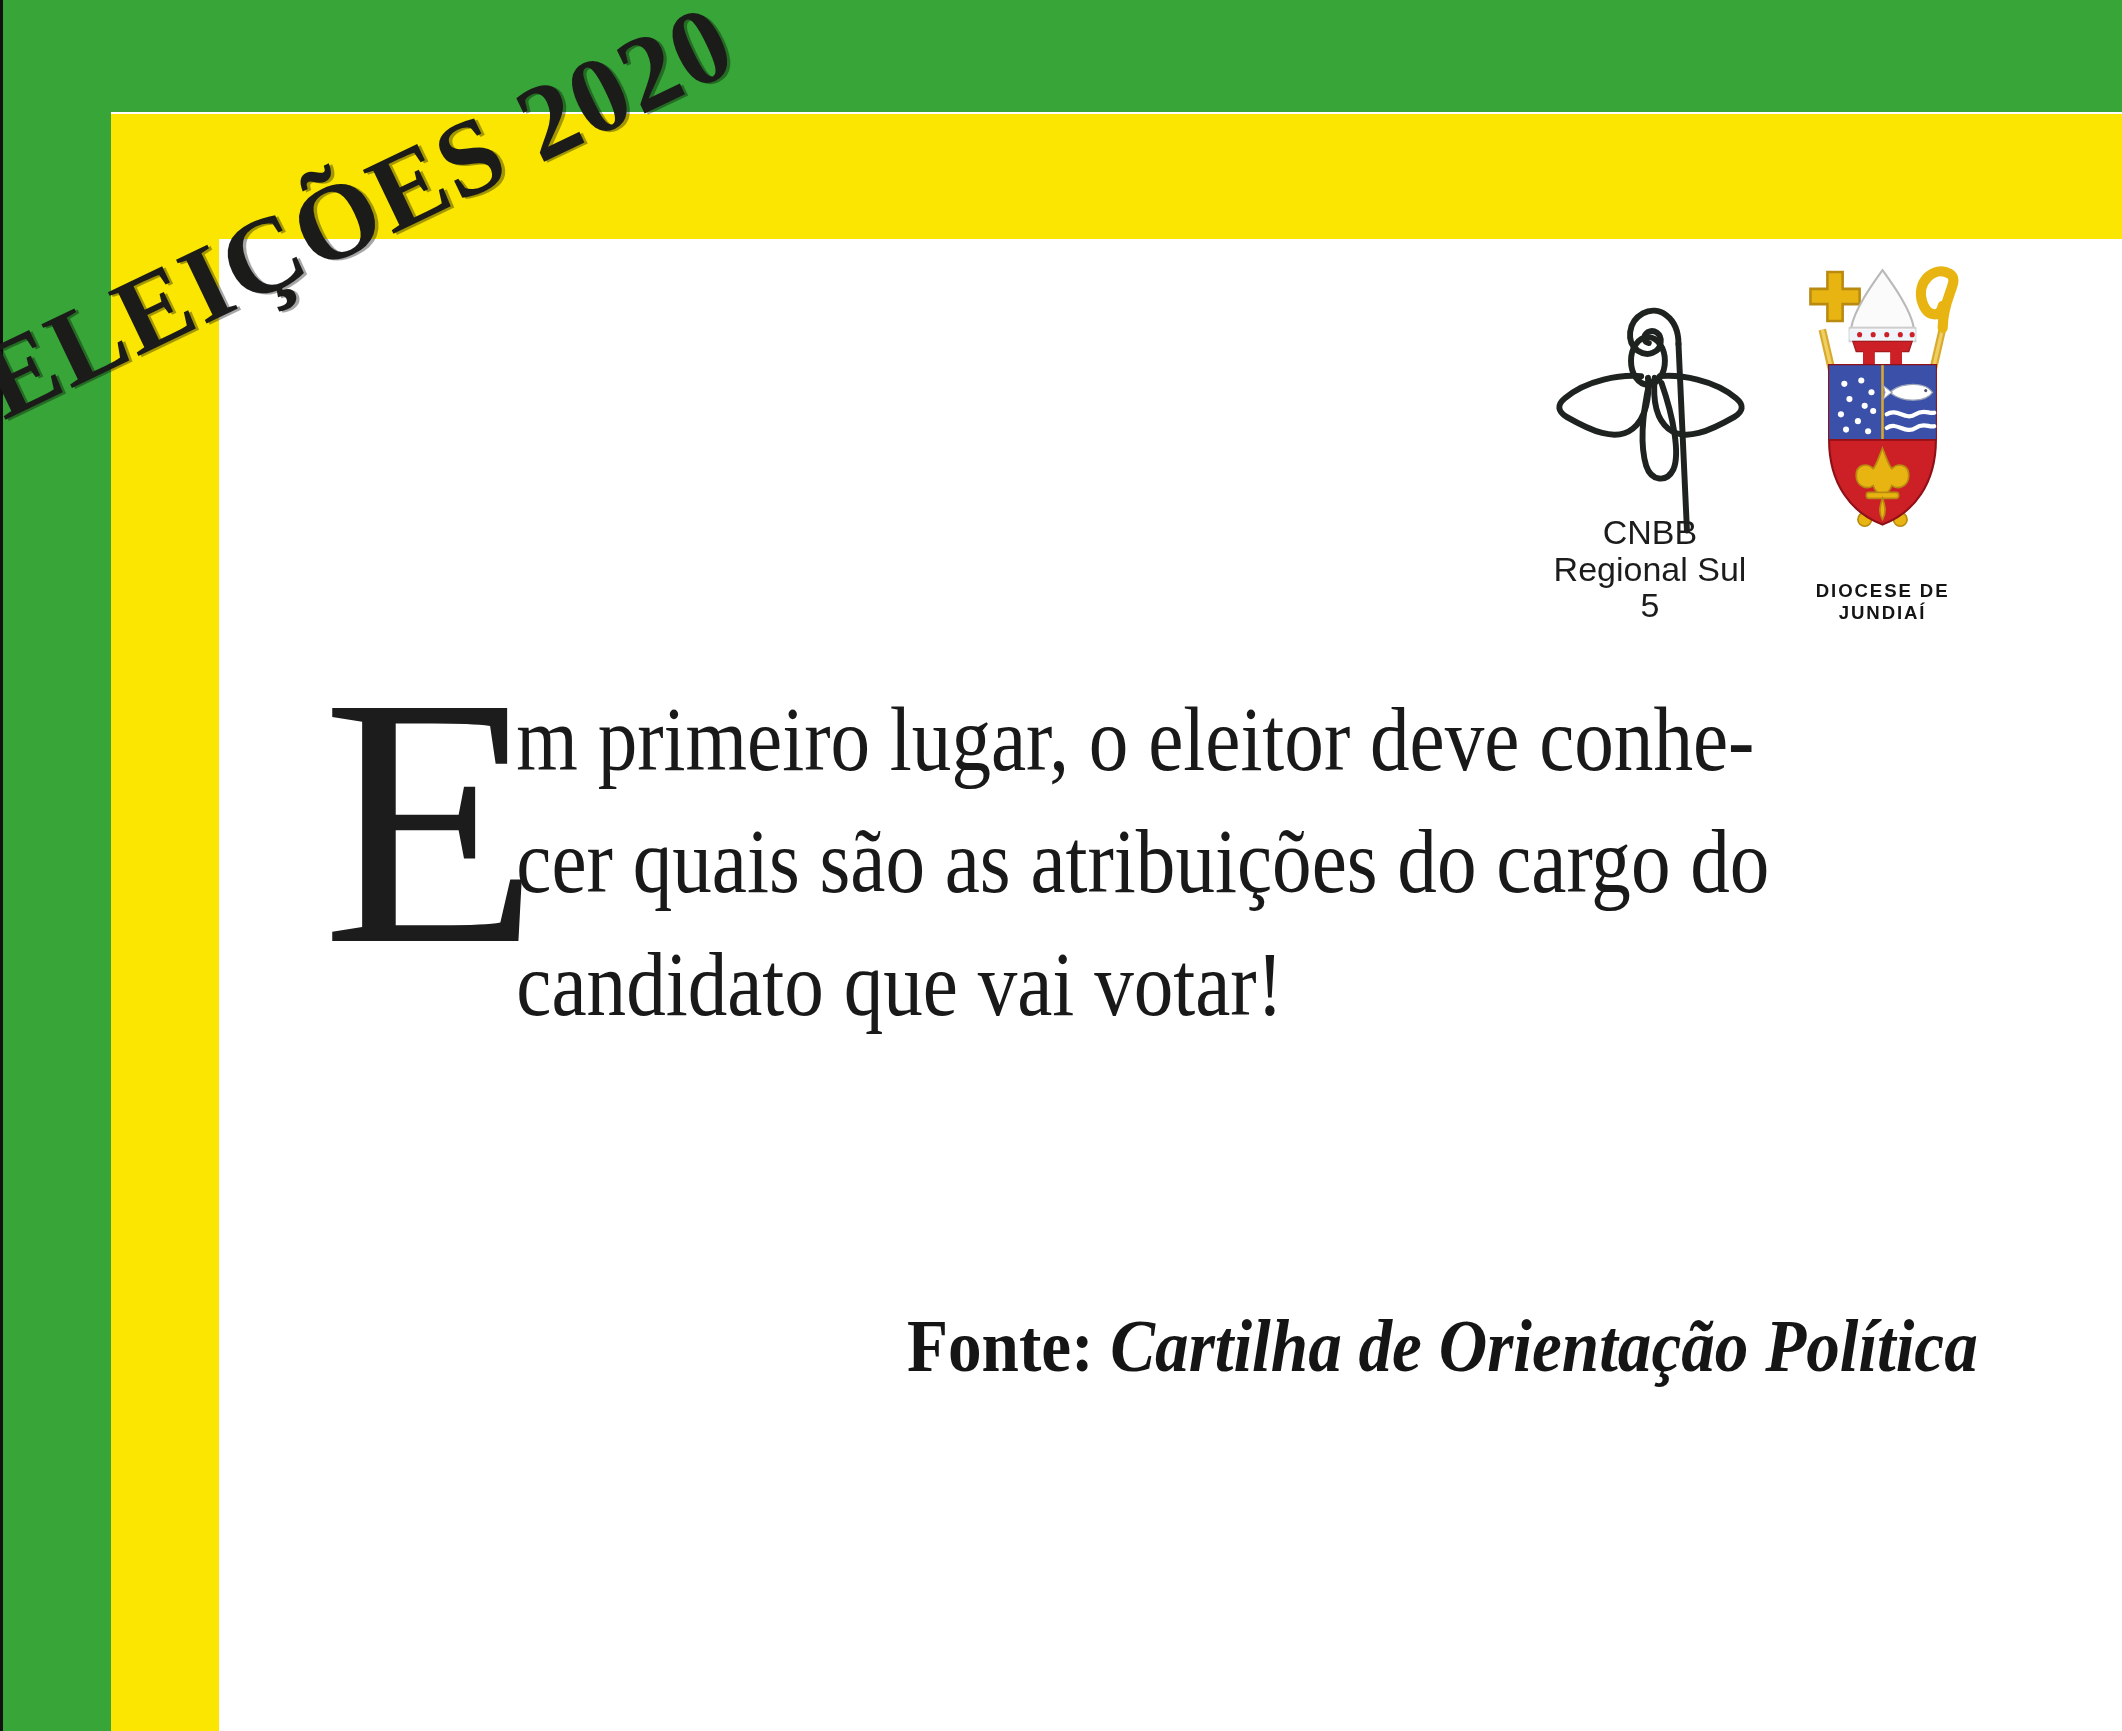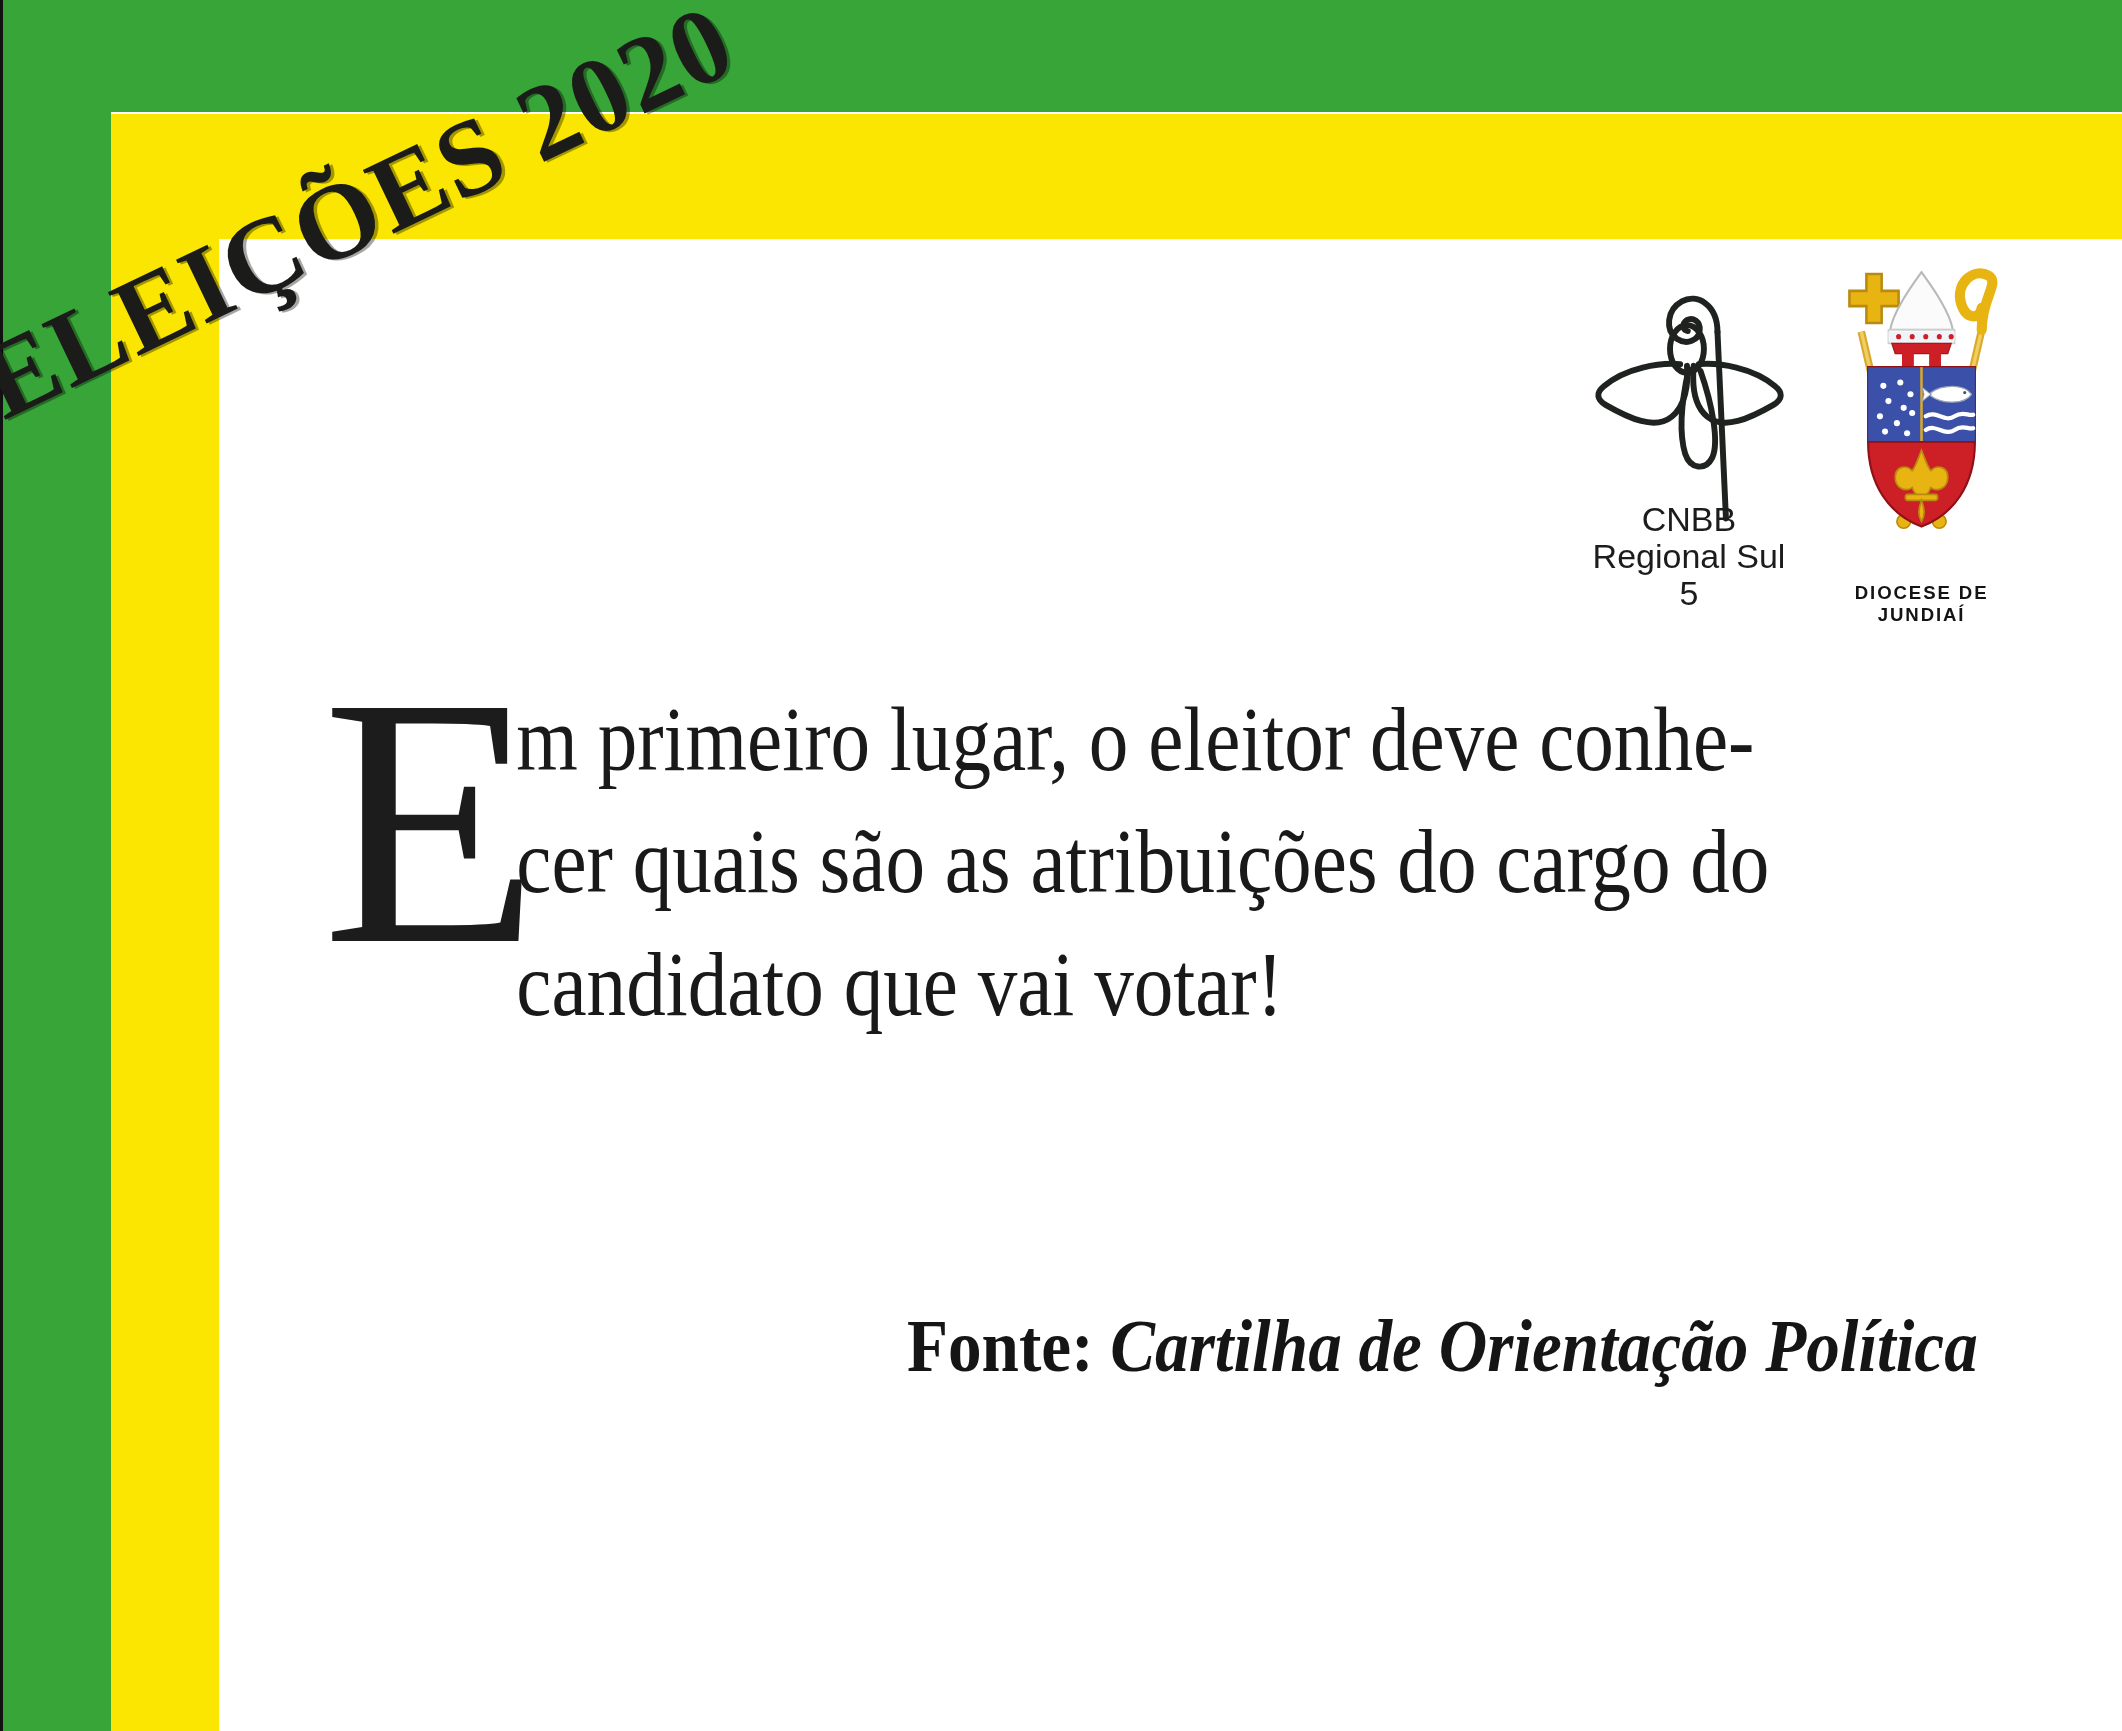--- a/index.html
+++ b/index.html
@@ -67,26 +67,26 @@
     font-size: 108px;
     letter-spacing: 1.7px;
     color: #1b1b19;
     text-shadow: 2.5px 2.5px 0 rgba(0,0,0,0.35);
     z-index: 40;
   }
 
   
   .logo-row {
     position: absolute;
-    left: 1585px;
+    left: 1546px;
     top: 268px;
     width: 500px;
     height: 356px;
     display: flex;
-    align-items: center;
+    align-items: flex-end;
     gap: 18.6px;
     z-index: 30;
   }
   .logo-cnbb {
     width: 208px;
     display: flex;
     flex-direction: column;
     align-items: center;
   }
   .logo-cnbb .mark { width: 195px; height: 246px; }

